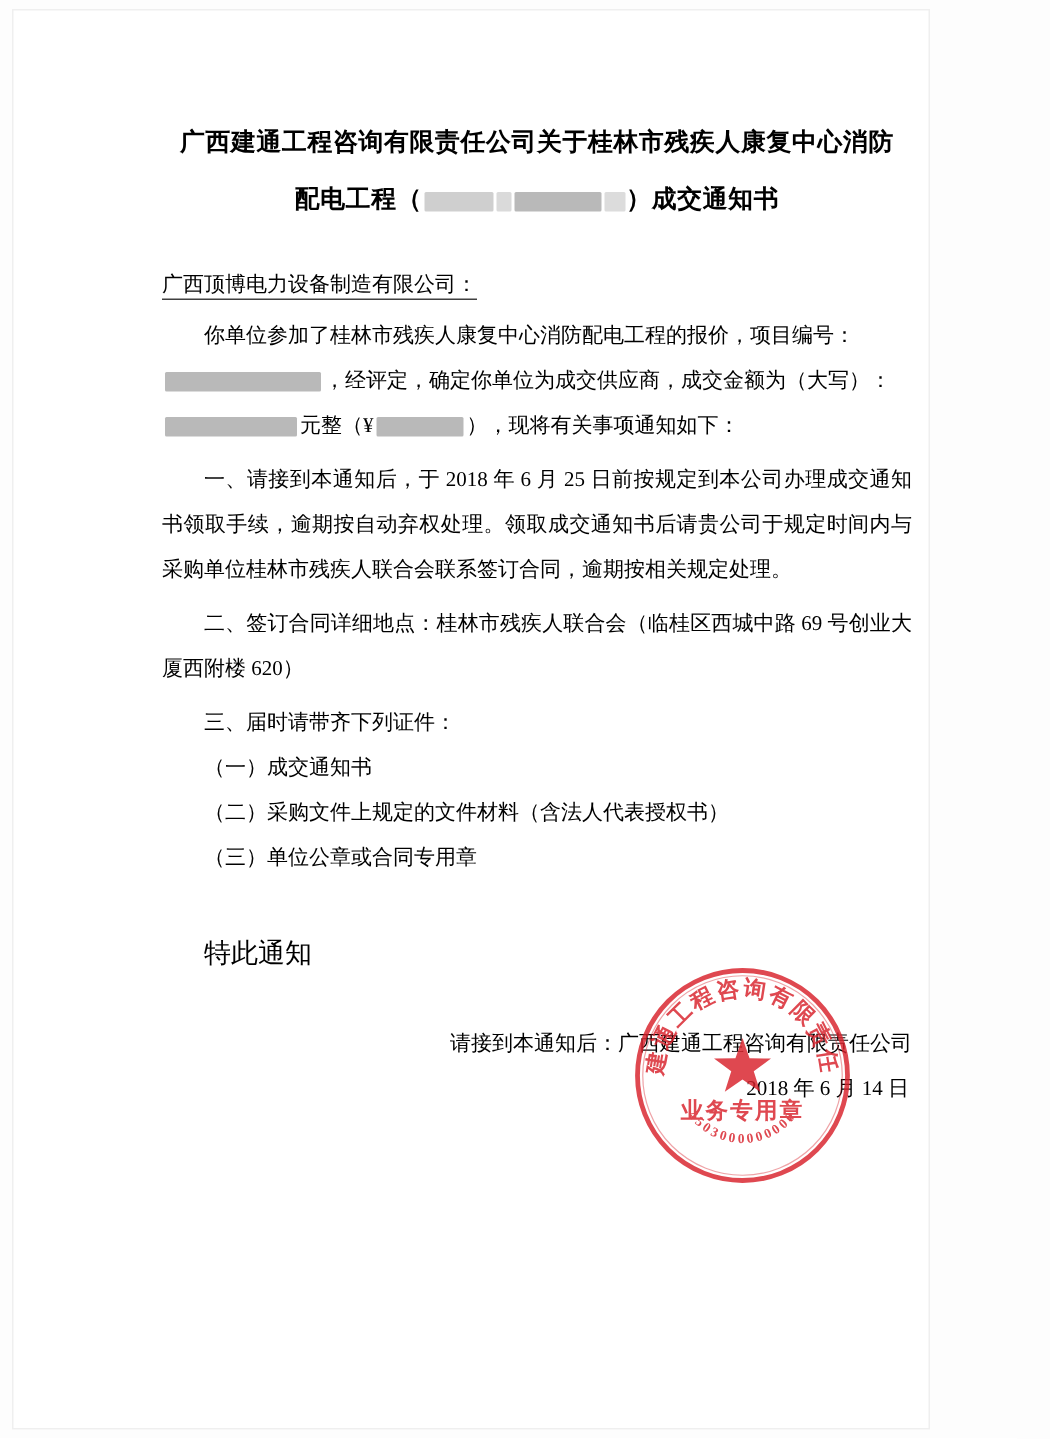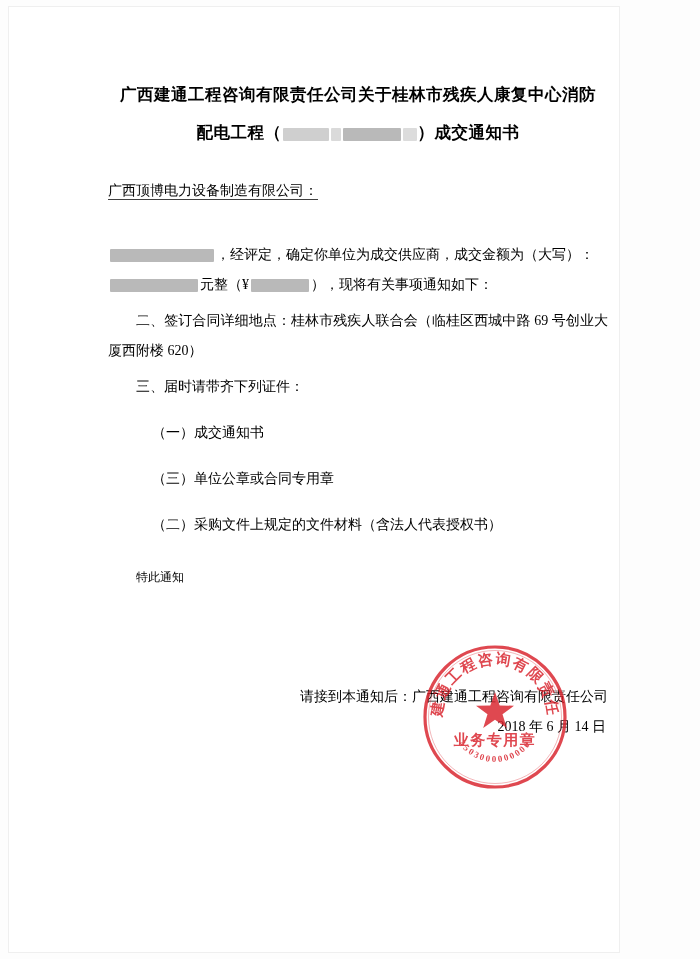--- a/index.html
+++ b/index.html
@@ -75,22 +75,22 @@
     text-align: justify;
     text-justify: inter-ideograph;
   }
   p.indent { text-indent: 28px; }
   .r-num1 { width: 104px; height: 13px; margin: 0 2px; }
   .r-amt { width: 88px; height: 13px; margin: 0 2px; }
   .r-amt2 { width: 58px; height: 13px; margin: 0 2px; }
   .r-contact { width: 48px; height: 13px; margin: 0 2px; }
   .r-phone { width: 72px; height: 13px; margin: 0 2px; }
 
-  .list-line { font-size: 14px; line-height: 30px; text-indent: 28px; margin: 16px; }
-  .notice-end { font-size: 12px; line-height: 30px; margin-top: 22px; text-indent: 28px; }
+  .list-line { font-size: 14px; line-height: 30px; text-indent: 28px; margin: 0; }
+  .notice-end { font-size: 18px; line-height: 30px; margin-top: 32px; text-indent: 28px; }
 
   .signature {
     position: absolute;
     left: 100px;
     top: 676px;
     width: 500px;
     text-align: right;
     font-size: 14px;
     line-height: 30px;
   }
@@ -126,34 +126,35 @@
         <div class="title-line-2">
           <span>配电工程（</span><span class="redact r-title-a"></span><span class="redact r-title-b"></span><span class="redact r-title-c dark"></span><span class="redact r-title-d"></span><span>）成交通知书</span>
         </div>
       </div>
 
       <div class="addressee">
         <span class="underline">广西顶博电力设备制造有限公司：</span>
       </div>
 
       <p class="body indent">
-        <br>
+        <span>你单位参加了桂林市残疾人康复中心消防配电工程的报价，项目编号：</span><br>
         <span class="redact r-num1 dark"></span><span>，经评定，确定你单位为成交供应商，成交金额为（大写）：</span><br>
         <span class="redact r-amt dark"></span><span>元整（¥</span><span class="redact r-amt2 dark"></span><span>），现将有关事项通知如下：</span>
       </p>
 
+      <p class="body indent">一、请接到本通知后，于 2018 年 6 月 25 日前按规定到本公司办理成交通知书领取手续，逾期按自动弃权处理。领取成交通知书后请贵公司于规定时间内与采购单位桂林市残疾人联合会联系签订合同，逾期按相关规定处理。</p>
 
       <p class="body indent">二、签订合同详细地点：桂林市残疾人联合会（临桂区西城中路 69 号创业大厦西附楼 620）</p>
 
 
       <p class="body indent">三、届时请带齐下列证件：</p>
 
       <p class="list-line">（一）成交通知书</p>
+      <p class="list-line">（二）采购文件上规定的文件材料（含法人代表授权书）</p>
       <p class="list-line">（三）单位公章或合同专用章</p>
-      <p class="list-line">（二）采购文件上规定的文件材料（含法人代表授权书）</p>
 
       <p class="notice-end">特此通知</p>
     </div>
 
     <div class="signature">
       <div class="sig-line">
         <span>请接到本通知后：</span><span>广西建通工程咨询有限责任公司</span>
       </div>
       <div class="sig-date">2018 年 6 月 14 日</div>
     </div>

